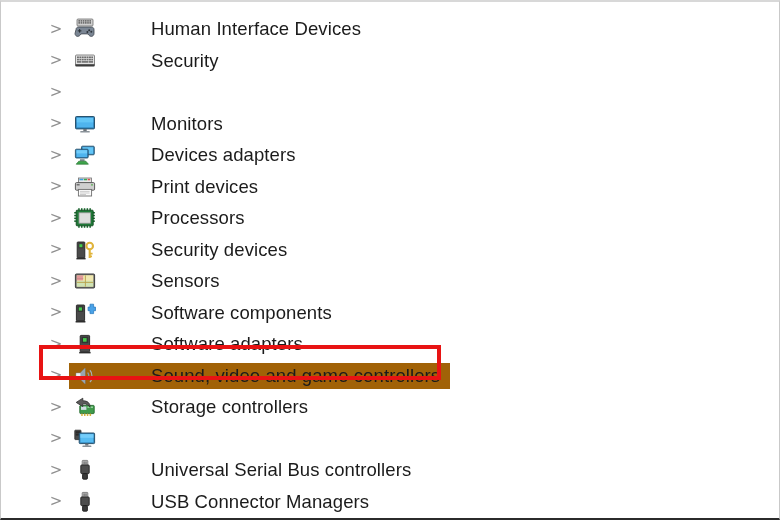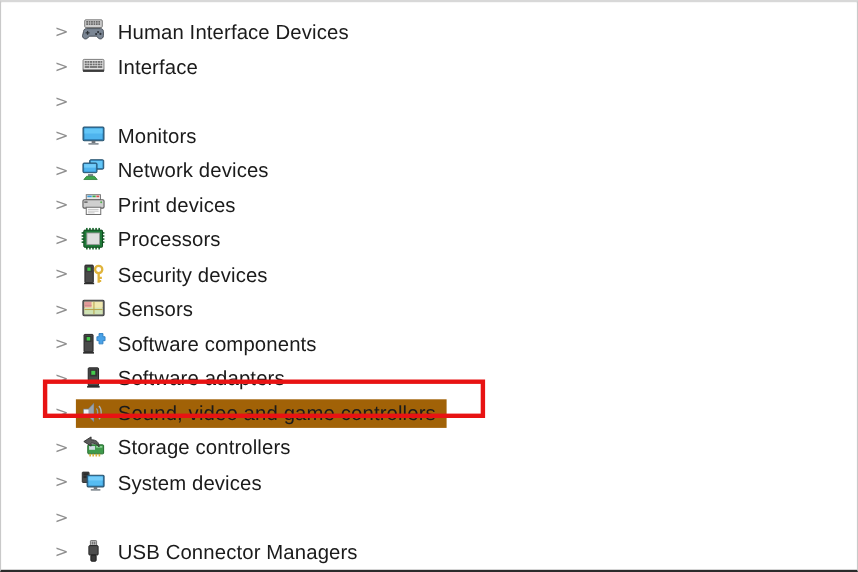--- a/index.html
+++ b/index.html
@@ -46,24 +46,24 @@
     margin-left: 42px;
     text-align: center;
     color: #8f8f8f;
     font-size: 15px;
     line-height: 1;
     font-family: "DejaVu Sans", sans-serif;
     user-select: none;
   }
   .rowbody {
     display: flex;
-    align-items: center;
     padding: 2px 10px 2px 4px;
     box-sizing: border-box;
     height: 26px;
+    gap: 44px;
   }
   .row.selected .rowbody {
     background: #a16207;
   }
   .icon {
     width: 26px;
     height: 24px;
     flex: 0 0 26px;
     position: relative;
     margin-right: 8px;
@@ -171,21 +171,21 @@
                 <rect x="13.6" y="8.8" width="1.9" height="1.6"></rect>
                 <rect x="16" y="8.8" width="1.9" height="1.6"></rect>
                 <rect x="18.3" y="8.8" width="1.7" height="1.6"></rect>
                 <rect x="4" y="11.1" width="4.3" height="1.6"></rect>
                 <rect x="8.8" y="11.1" width="6.7" height="1.6"></rect>
                 <rect x="16" y="11.1" width="4" height="1.6"></rect>
               </g>
               <rect x="2.5" y="14.2" width="19" height="2.1" fill="#3b3b3b"></rect>
             </svg>
           </span>
-          <span class="label">Interface</span>
+          <span class="label">Security</span>
         </div>
       </div>
       <div class="row">
         <div class="chevron">&gt;</div>
       </div>
       <div class="row">
         <div class="chevron">&gt;</div>
         <div class="rowbody">
           <span class="icon">
             <svg width="24" height="22" viewBox="0 0 24 22" xmlns="http://www.w3.org/2000/svg">
@@ -206,21 +206,21 @@
             <svg width="24" height="22" viewBox="0 0 24 22" xmlns="http://www.w3.org/2000/svg">
               <rect x="8.5" y="2.2" width="12.8" height="8.6" rx="1" fill="#2f7fb5" stroke="#28536e" stroke-width="0.9"></rect>
               <rect x="9.6" y="3.2" width="10.6" height="6.6" fill="#63c6f7"></rect>
               <rect x="2.4" y="5.2" width="12.8" height="8.8" rx="1" fill="#2f7fb5" stroke="#28536e" stroke-width="0.9"></rect>
               <rect x="3.5" y="6.2" width="10.6" height="6.8" fill="#4fb4ee"></rect>
               <rect x="3.5" y="6.2" width="10.6" height="3.2" fill="#72ccf9"></rect>
               <path d="M7 15.2h4.6v2.1H7z" fill="#7f8a92"></path>
               <path d="M3.2 20.2l2.6-3h7l2.6 3z" fill="#3da54a" stroke="#2a7734" stroke-width="0.7"></path>
             </svg>
           </span>
-          <span class="label">Network devices</span>
+          <span class="label">Devices adapters</span>
         </div>
       </div>
       <div class="row">
         <div class="chevron">&gt;</div>
         <div class="rowbody">
           <span class="icon">
             <svg width="24" height="22" viewBox="0 0 24 22" xmlns="http://www.w3.org/2000/svg">
               <rect x="5.4" y="2" width="13" height="4.6" fill="#e8e8e8" stroke="#6f6f6f" stroke-width="0.8"></rect>
               <rect x="6.4" y="2.8" width="4" height="1.5" fill="#3d9ddb"></rect>
               <rect x="11" y="2.8" width="3" height="1.5" fill="#3aa84c"></rect>
@@ -375,38 +375,49 @@
               <rect x="1.8" y="2.2" width="6.2" height="9.4" rx="0.6" fill="#4a4a4a" stroke="#262626" stroke-width="0.8"></rect>
               <rect x="2.8" y="3.2" width="4.2" height="2" fill="#2b2b2b"></rect>
               <rect x="2.8" y="5.6" width="4.2" height="2" fill="#2b2b2b"></rect>
               <rect x="6.2" y="5" width="15.4" height="10.6" rx="0.9" fill="#2f7fb5" stroke="#28536e" stroke-width="1"></rect>
               <rect x="7.4" y="6.2" width="13" height="8.2" fill="#56bcf2"></rect>
               <rect x="7.4" y="6.2" width="13" height="3.6" fill="#74cdfa"></rect>
               <rect x="12.2" y="15.7" width="3.2" height="2" fill="#6f767c"></rect>
               <rect x="9.4" y="17.6" width="9" height="1.5" rx="0.6" fill="#8a9299"></rect>
             </svg>
           </span>
-          <span class="label">System devices</span>
-        </div>
-      </div>
-      <div class="row">
-        <div class="chevron">&gt;</div>
+        </div>
       </div>
       <div class="row">
         <div class="chevron">&gt;</div>
         <div class="rowbody">
           <span class="icon">
             <svg width="24" height="22" viewBox="0 0 24 22" xmlns="http://www.w3.org/2000/svg">
               <rect x="9.2" y="1.4" width="5.6" height="4.6" rx="0.6" fill="#c7c7c7" stroke="#6a6a6a" stroke-width="0.8"></rect>
               <rect x="10.4" y="2.4" width="1.4" height="2.6" fill="#767676"></rect>
               <rect x="12.3" y="2.4" width="1.4" height="2.6" fill="#767676"></rect>
               <rect x="7.8" y="6" width="8.4" height="8.6" rx="0.8" fill="#4d4d4d" stroke="#242424" stroke-width="0.9"></rect>
               <rect x="9.6" y="14.6" width="4.8" height="5.6" rx="0.8" fill="#3a3a3a" stroke="#1e1e1e" stroke-width="0.9"></rect>
             </svg>
           </span>
+          <span class="label">Universal Serial Bus controllers</span>
+        </div>
+      </div>
+      <div class="row">
+        <div class="chevron">&gt;</div>
+        <div class="rowbody">
+          <span class="icon">
+            <svg width="24" height="22" viewBox="0 0 24 22" xmlns="http://www.w3.org/2000/svg">
+              <rect x="9.2" y="1.4" width="5.6" height="4.6" rx="0.6" fill="#c7c7c7" stroke="#6a6a6a" stroke-width="0.8"></rect>
+              <rect x="10.4" y="2.4" width="1.4" height="2.6" fill="#767676"></rect>
+              <rect x="12.3" y="2.4" width="1.4" height="2.6" fill="#767676"></rect>
+              <rect x="7.8" y="6" width="8.4" height="8.6" rx="0.8" fill="#4d4d4d" stroke="#242424" stroke-width="0.9"></rect>
+              <rect x="9.6" y="14.6" width="4.8" height="5.6" rx="0.8" fill="#3a3a3a" stroke="#1e1e1e" stroke-width="0.9"></rect>
+            </svg>
+          </span>
           <span class="label">USB Connector Managers</span>
         </div>
       </div>
     </div>
 
   <div id="redbox" style="border-color: rgb(232, 19, 19);"></div>
 
 </div>
 
 </body></html>

